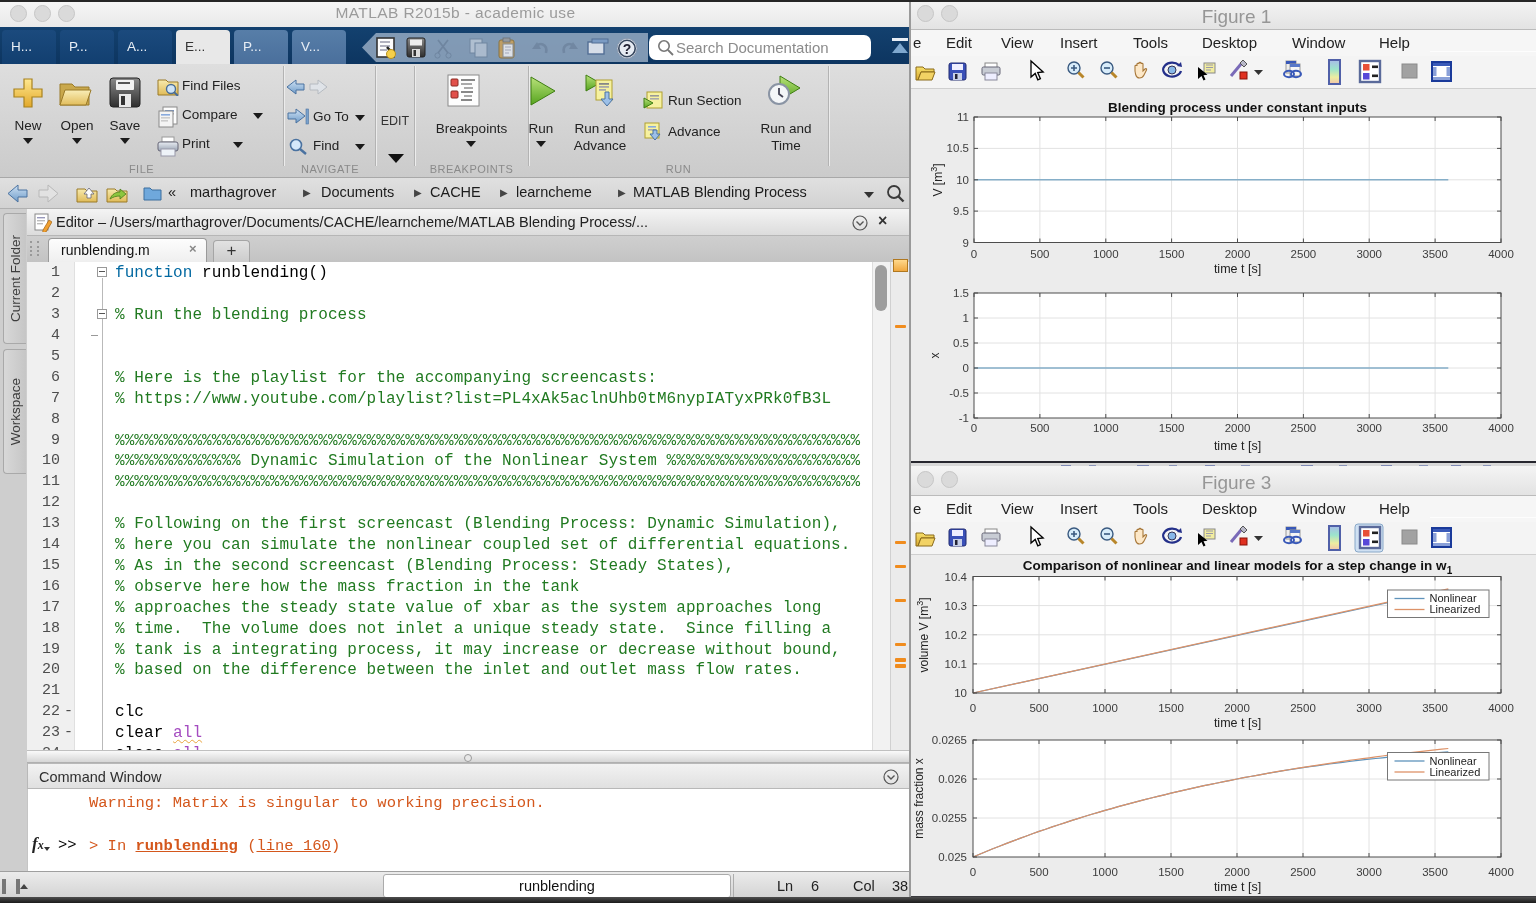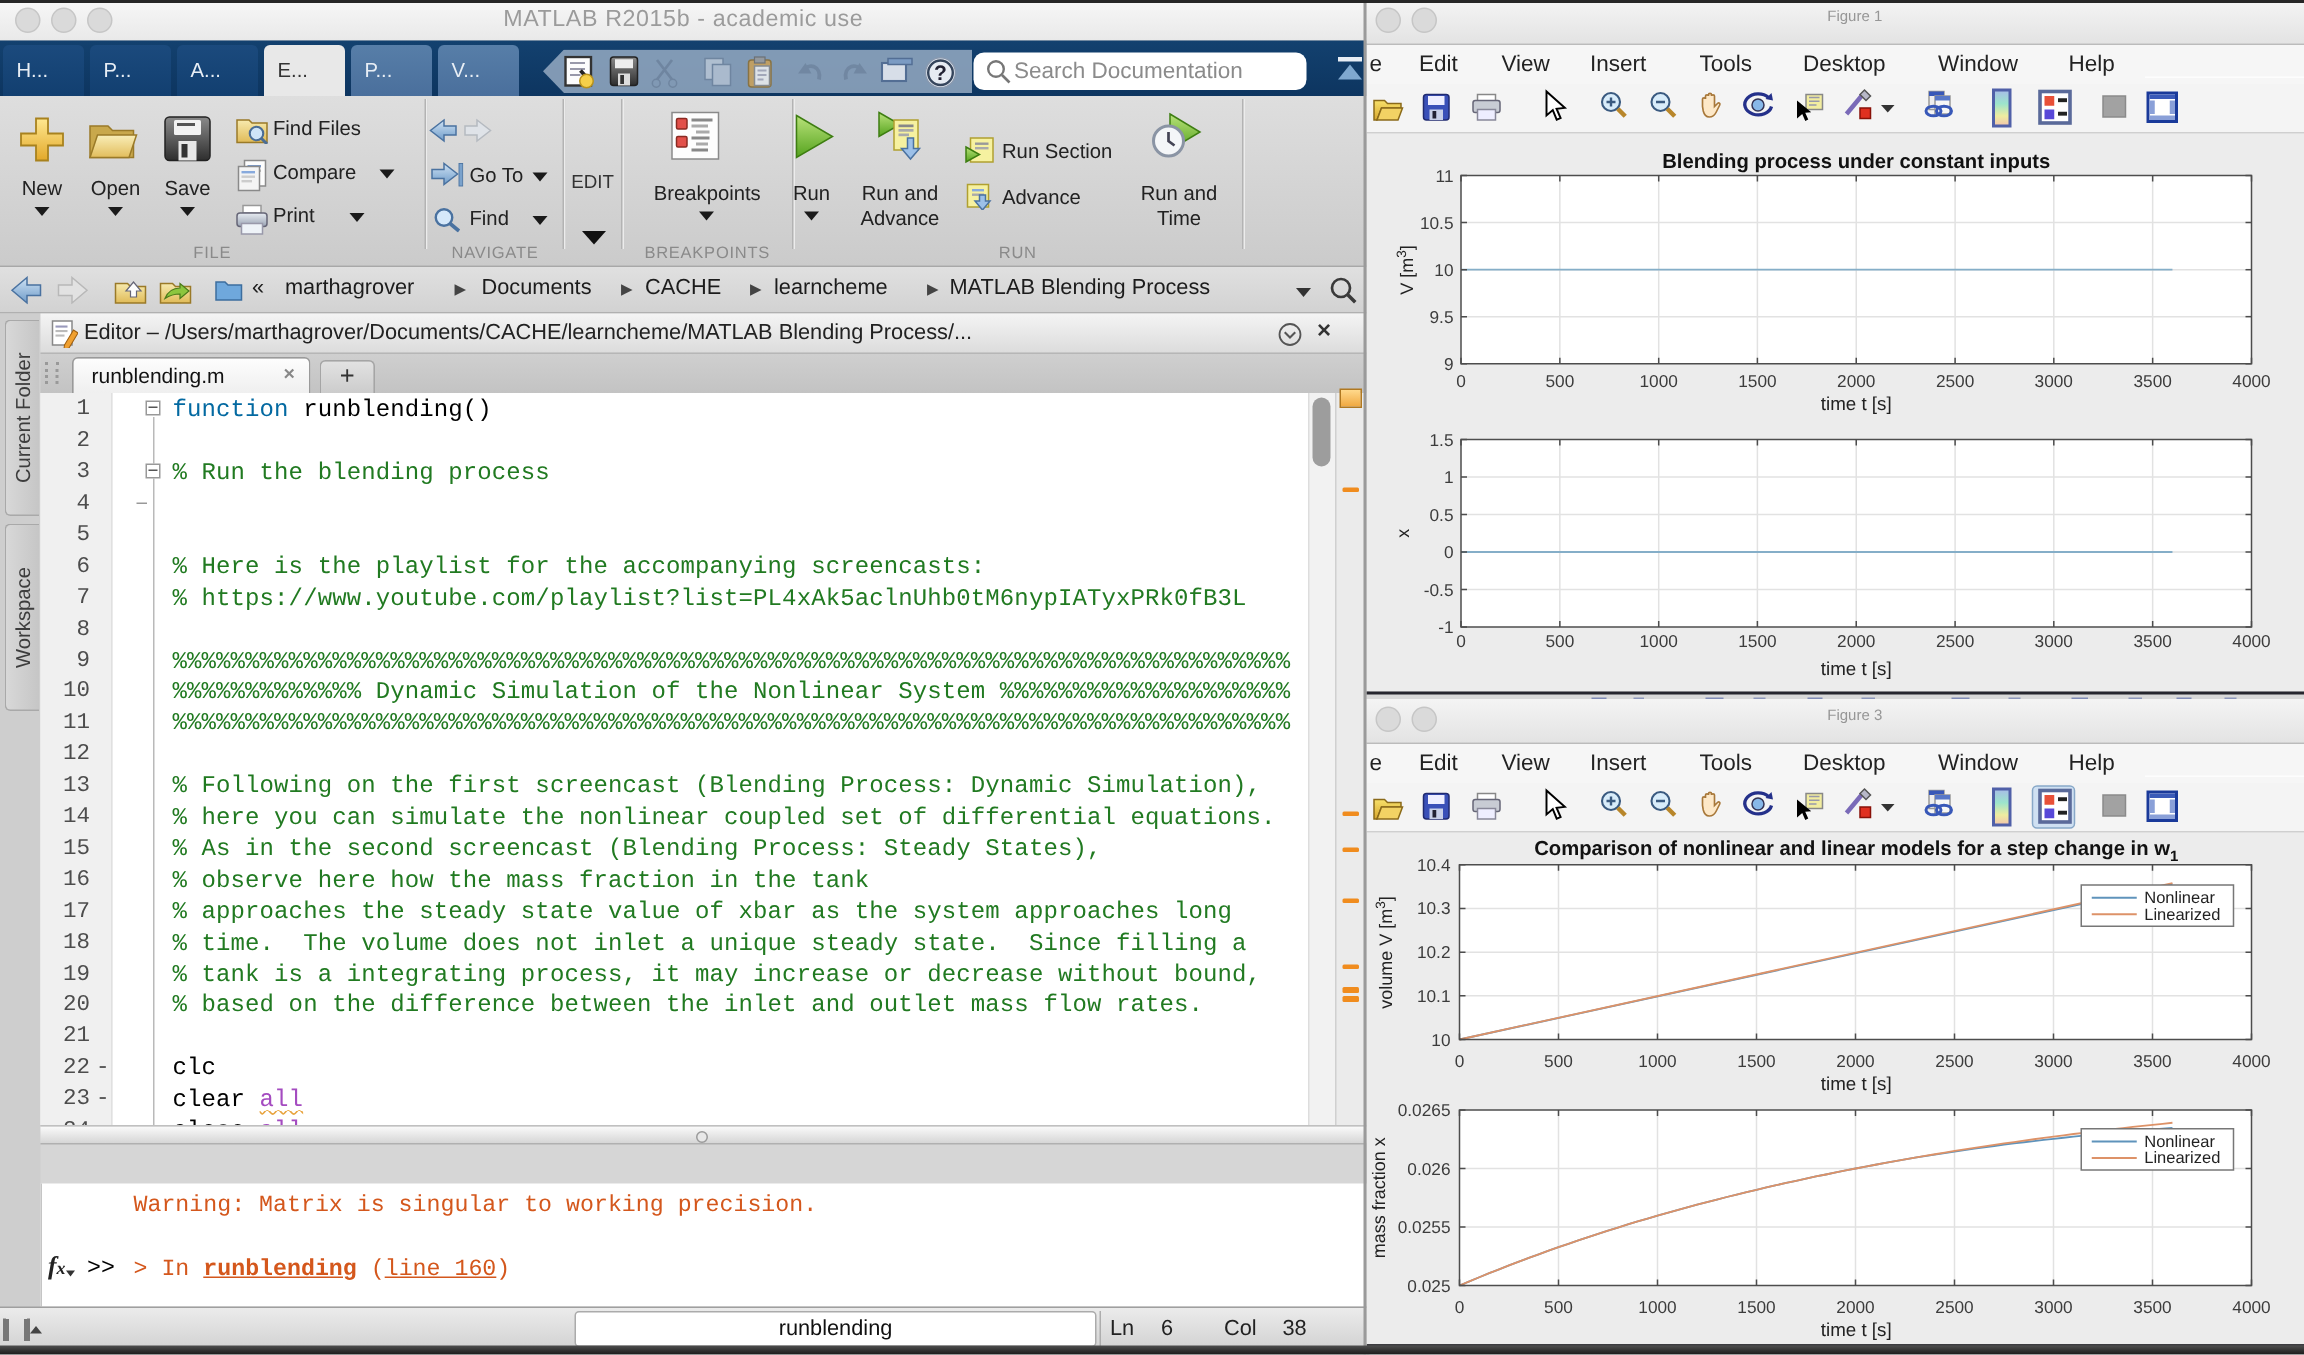--- a/index.html
+++ b/index.html
@@ -54,25 +54,25 @@
   .odash{position:absolute;width:11px;height:3px;background:#f08c1e;border-radius:1px;left:895px;}
   #osq{left:893px;top:259px;width:15px;height:13px;background:linear-gradient(#ffd98c,#f0a840);border:1px solid #b07820;box-sizing:border-box;}
   #splitter{left:27px;top:750px;width:884px;height:13px;background:linear-gradient(#fafafa,#d6d6d6);border-top:1px solid #c0c0c0;border-bottom:1px solid #b0b0b0;box-sizing:border-box;}
   
   #cwhead{left:27px;top:763px;width:884px;height:26px;background:linear-gradient(#f2f2f2,#e0e0e0);border:1px solid #b8b8b8;border-right:none;box-sizing:border-box;font-size:14.5px;color:#2e2e2e;padding:5px 0 0 11px;}
   #cwbody{left:27px;top:789px;width:884px;height:82px;background:#fff;border-left:1px solid #c5c5c5;box-sizing:border-box;}
   .cwline{position:absolute;font-family:"Liberation Mono",monospace;font-size:15.5px;color:#d4571c;white-space:pre;}
   
   #statusbar{left:0;top:871px;width:911px;height:32px;background:linear-gradient(#ebebeb,#cfcfcf);border-top:1px solid #9f9f9f;box-sizing:border-box;}
   #fnbox{left:383px;top:874px;width:348px;height:24px;background:#fff;border:1px solid #ababab;border-radius:3px;box-sizing:border-box;text-align:center;font-size:14.5px;color:#111;padding-top:3px;}
-  .stxt{top:878px;font-size:14.5px;color:#222;}
+  .stxt{top:878px;font-size:14.5px;color:#222;margin-left:37px;}
   
   .figwin{left:911px;width:625px;background:#ececec;}
   .figtitle{left:0;top:0;width:100%;height:30px;background:linear-gradient(#f4f4f4,#e3e3e3);border-bottom:1px solid #bbbbbb;box-sizing:border-box;}
-  .figtitletext{width:100%;top:6px;text-align:center;color:#969696;font-size:10px;padding-left:26px;box-sizing:border-box;}
+  .figtitletext{width:100%;top:6px;text-align:center;color:#969696;font-size:19px;padding-left:26px;box-sizing:border-box;}
   .figmenu{left:0;top:30px;width:100%;height:26px;background:#f6f6f6;font-size:15px;color:#222;}
   .figmenu span{position:absolute;top:4px;}
   .figtools{left:0;top:56px;width:100%;height:33px;background:#f4f4f4;border-bottom:1px solid #cfcfcf;box-sizing:border-box;}
 </style>
 </head>
 <body>
 
 <div id="mw" class="abs">
   <div id="titlebar" class="abs">
     <div class="tl abs" style="left:10px;"></div>
@@ -437,20 +437,24 @@
   <div class="odash abs" style="top:643px;"></div>
   <div class="odash abs" style="top:658px;height:4px;"></div>
   <div class="odash abs" style="top:664px;height:4px;"></div>
   <svg class="abs" style="left:891px;top:36px;" width="18" height="20">
     <rect x="1" y="2" width="16" height="3" fill="#e8eef5"></rect>
     <path d="M9 7l8 10H1z" fill="#7fa8cf"></path>
     </svg>
   <div id="splitter" class="abs">
       <div class="abs" style="left:437px;top:3px;width:8px;height:8px;border-radius:50%;background:#e8e8e8;border:1px solid #9a9a9a;box-sizing:border-box;"></div>
     </div>
+  <div id="cwhead" class="abs">Command Window<svg class="abs" style="left:855px;top:5px;" width="16" height="16">
+        <circle cx="8" cy="8" r="7" fill="none" stroke="#555" stroke-width="1.2"></circle>
+        <path d="M4.5 6.5L8 10l3.5-3.5" fill="none" stroke="#555" stroke-width="1.4"></path>
+      </svg></div>
   <div id="cwbody" class="abs">
     <div class="cwline abs" style="left:61px;top:5px;">Warning: Matrix is singular to working precision.</div>
     <div class="cwline abs" style="left:61px;top:25px;margin-top:23px;">&gt; In <span style="font-weight:bold;text-decoration:underline;">runblending</span> (<span style="text-decoration:underline;">line 160</span>)</div>
     <div class="abs" style="left:4px;top:45px;font-family:'Liberation Serif',serif;font-style:italic;font-size:17px;color:#222;font-weight:bold;">f<span style="font-size:12px;">x</span><span style="position:absolute;left:12px;top:13px;width:0;height:0;border-left:3.5px solid transparent;border-right:3.5px solid transparent;border-top:4.5px solid #333;"></span></div>
     <div class="cwline abs" style="left:30px;top:47px;color:#000;">&gt;&gt;</div>
   </div>
   <div id="statusbar" class="abs">
     <div class="abs" style="left:2px;top:7px;width:14px;height:15px;border-left:2px solid #777;border-right:2px solid #777;box-shadow:inset 4px 0 0 -2px #777,inset -4px 0 0 -2px #777;"></div>
     <div class="abs" style="left:20px;top:12px;width:0;height:0;border-left:4px solid transparent;border-right:4px solid transparent;border-bottom:5px solid #444;"></div>
     <div class="abs" style="left:733px;top:2px;width:1px;height:26px;background:#adadad;"></div>

